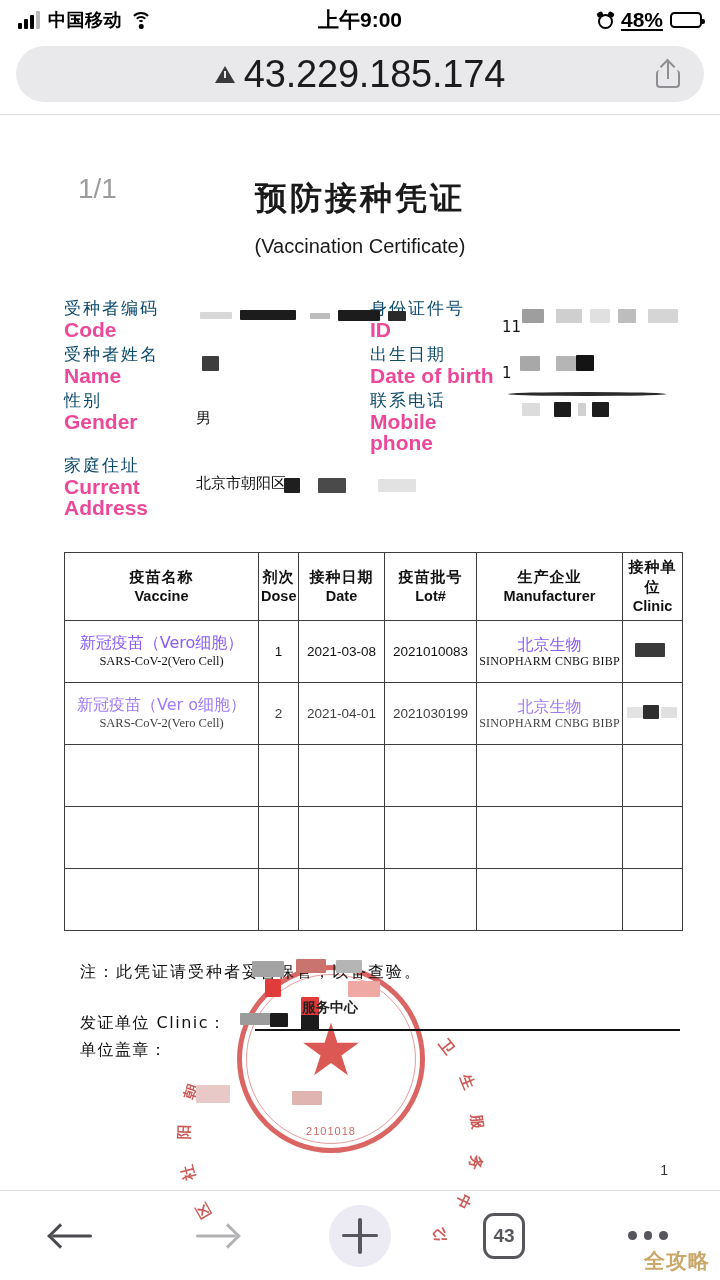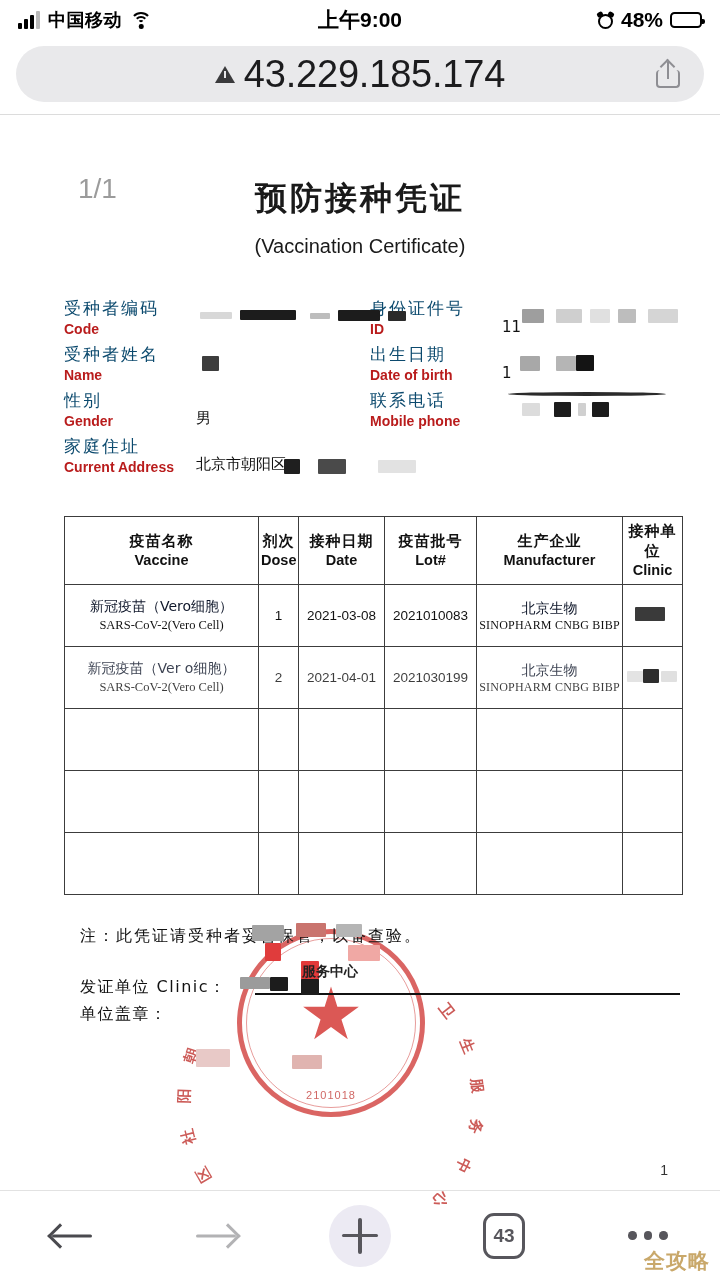--- a/index.html
+++ b/index.html
@@ -11,21 +11,21 @@
   }
   .phone { position: relative; width: 720px; height: 1280px; background: #fff; }
 
   
   .statusbar {
     height: 40px; display: flex; align-items: center;
     padding: 0 18px; font-size: 21px; font-weight: 600; color: #000;
   }
   .sb-left { display: flex; align-items: center; gap: 8px; flex: 1; }
   .sb-center { flex: 0 0 auto; display:flex; align-items:center; }
-  .sb-right { display: flex; align-items: center; gap: 7px; flex: 1; justify-content: flex-end; }
+  .sb-right { display: flex; align-items: center; gap: 7px; flex: 1; justify-content: flex-end; text-decoration: underline; }
   .carrier { font-size: 18px; letter-spacing: .5px; }
   .sig { display: flex; align-items: flex-end; gap: 2px; height: 18px; }
   .sig i { display: block; width: 4px; background: #000; border-radius: 1px; }
   .sig i:nth-child(1){height:6px}.sig i:nth-child(2){height:10px}
   .sig i:nth-child(3){height:14px}.sig i:nth-child(4){height:18px;background:#b9b9b9}
   .wifi { width: 22px; height: 17px; position: relative; }
   .wifi span { position:absolute; left:50%; transform:translateX(-50%); border:2.4px solid #000;
                border-bottom-color:transparent; border-left-color:transparent; border-right-color:transparent;
                border-radius:50%; }
   .wifi span.w1{width:22px;height:22px;top:0}
@@ -74,40 +74,40 @@
   .doc-title .en { font-size: 20px; color:#1a1a1a; margin-top: 14px;
                    font-family:"Liberation Sans",sans-serif; }
 
   
   .info { margin: 40px 0 0 46px; width: 612px; position: relative; }
   .info-row { display: flex; margin-bottom: 2px; }
   .info-col { display: flex; width: 50%; }
   .lbl { width: 128px; flex: 0 0 128px; }
   .lbl .cn { font-size: 17px; color: #0c4a6e; letter-spacing: 2px; line-height: 21px;
              font-family:Liberation Serif, serif; }
-  .lbl .en { font-size: 14px; color: #b91c1c; font-weight: 600; line-height: 21px; }
+  .lbl .en { font-size: 21px; color: #ec4899; font-weight: 600; line-height: 21px; }
   .val { flex: 1; position: relative; height: 44px; }
   .val .txt { position:absolute; left:4px; bottom:6px; font-size:15px; color:#111;
               font-family:"DejaVu Sans","Liberation Sans",sans-serif; }
   .redact { position:absolute; border-radius:1px; }
 
   .addr-row { display:flex; margin-top: 2px; position: relative; }
   .addr-val { flex:1; position: relative; height: 46px; }
   .addr-val .txt { position:absolute; left:4px; bottom:8px; font-size:15px; color:#111;
                    font-family:"DejaVu Sans","Liberation Sans",sans-serif; }
 
   
   .tbl { margin: 34px 0 0 46px; width: 618px; border-collapse: collapse; table-layout: fixed; }
   .tbl th, .tbl td { border: 1px solid #3c3c3c; text-align:center; vertical-align: middle; padding: 4px 2px; }
   .tbl th { height: 64px; }
   .tbl td { height: 62px; position: relative; }
   .th-cn { font-size: 15px; font-weight: 700; color:#111; letter-spacing:1px; line-height:20px;
            font-family:"DejaVu Sans","Liberation Sans",sans-serif; }
   .th-en { font-size: 14.5px; font-weight: 700; color:#111; line-height:19px; }
-  .cell-cn { font-size: 14px; color:#0f172a; line-height:19px;
+  .cell-cn { font-size: 16px; color:#8b5cf6; line-height:19px;
              font-family:"DejaVu Sans","Liberation Sans",sans-serif; }
   .cell-en { font-size: 12.5px; color:#111; line-height:18px; font-family:"Liberation Serif",serif; }
   .cell-mono { font-size: 13.5px; color:#111; font-family:"Liberation Sans",sans-serif; }
   .cell-sm { font-size: 12px; color:#111; font-family:"Liberation Serif",serif; letter-spacing:.2px; }
   .c-vac{width:194px}.c-dose{width:40px}.c-date{width:86px}.c-lot{width:92px}.c-mfr{width:146px}.c-clinic{width:60px}
   tr.r2 .cell-cn, tr.r2 .cell-en, tr.r2 .cell-mono, tr.r2 .cell-sm { opacity: .82; }
 
   
   .notes { margin: 26px 0 0 62px; position: relative; width: 600px; }
   .note-line { font-size: 16px; color:#111; letter-spacing:2px; line-height: 30px;

